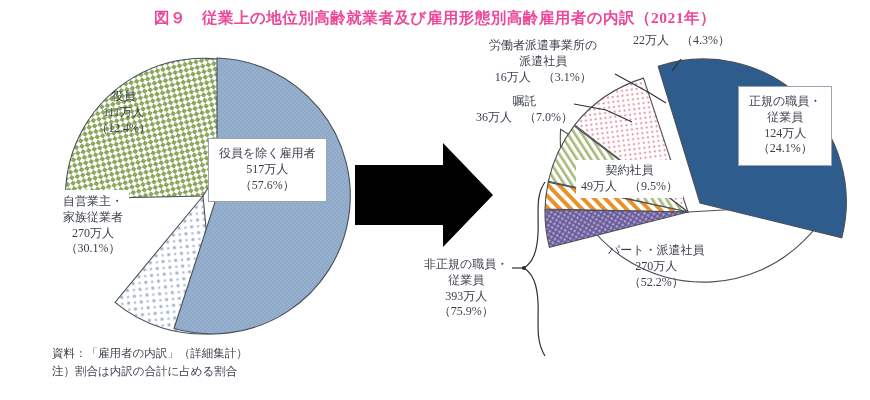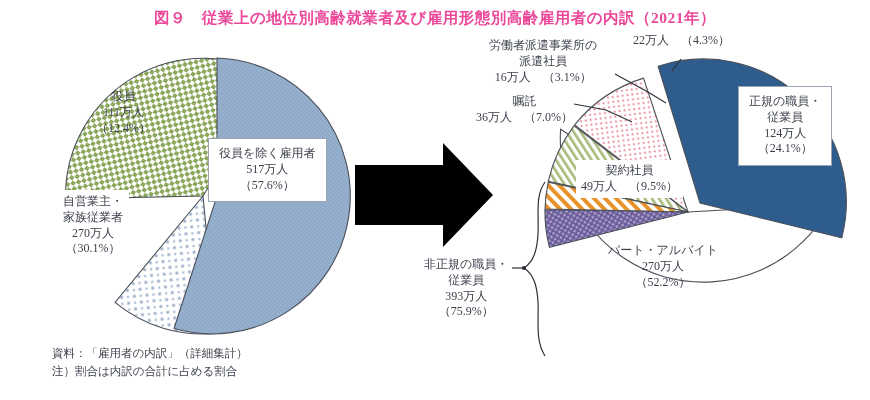--- a/index.html
+++ b/index.html
@@ -229,21 +229,21 @@
   </div>
 
   <div class="lbl boxed" style="left:722px; top:86px;">
     <span class="ln">正規の職員・</span>
     <span class="ln">従業員</span>
     <span class="ln">124万人</span>
     <span class="ln">（24.1%）</span>
   </div>
 
   <div class="lbl plain" style="left:608px; top:243px;">
-    <span class="ln">パート・アルバイト</span>
+    <span class="ln">パート・派遣社員</span>
     <span class="ln">270万人</span>
     <span class="ln">（52.2%）</span>
   </div>
 
   <div class="lbl plain" style="left:576px; top:160px; background:#ffffff; padding:3px 5px;">
     <span class="ln">契約社員</span>
     <span class="ln">49万人　（9.5%）</span>
   </div>
 
   <div class="lbl plain" style="left:476px; top:94px;">

